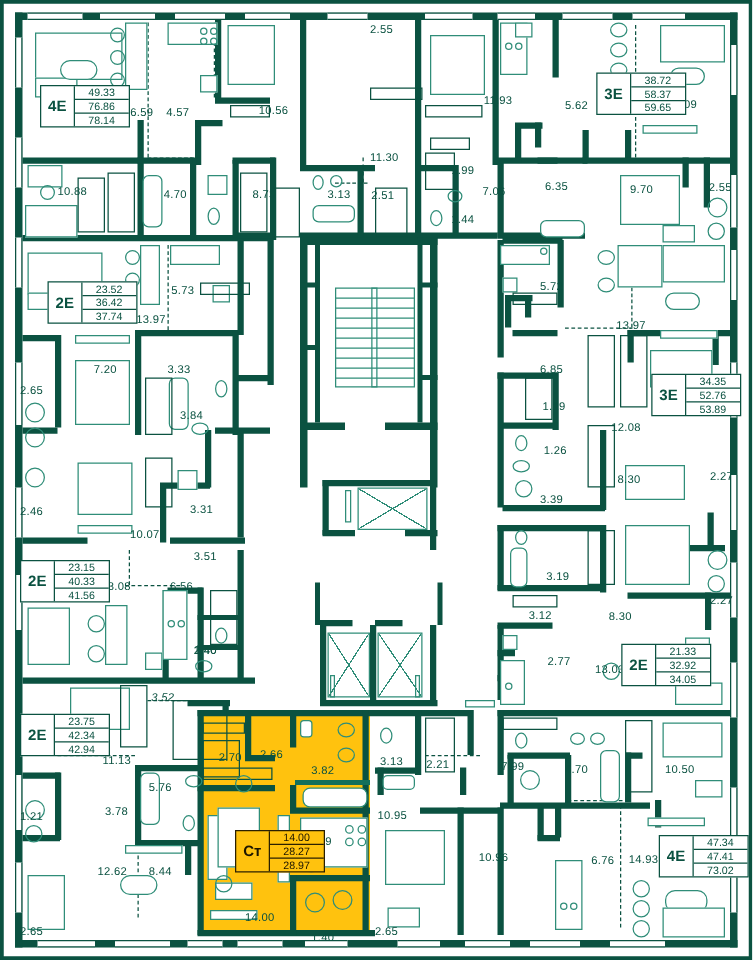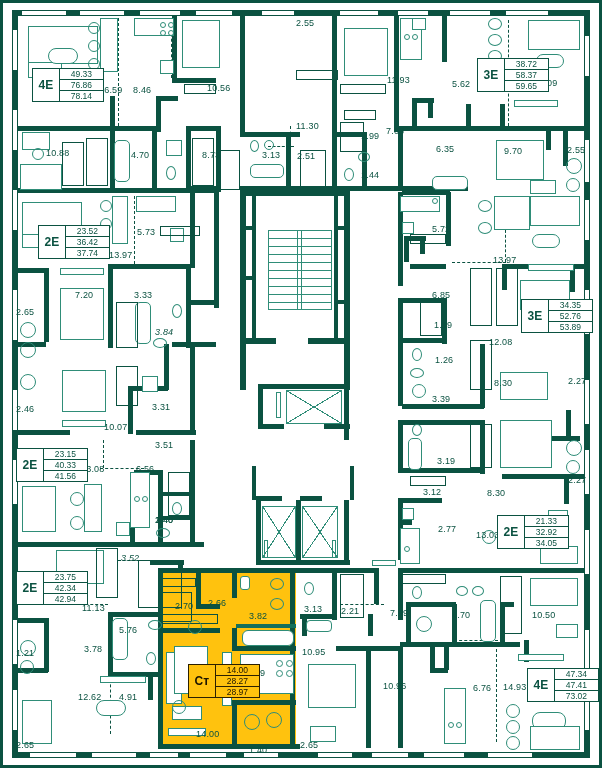--- a/index.html
+++ b/index.html
@@ -490,45 +490,45 @@
   <div class="rail" style="left:470px;top:424px;width:22px;height:44px;"></div>
   <div class="rail" style="left:410px;top:476px;width:36px;height:10px;"></div>
   <div class="rail" style="left:402px;top:574px;width:44px;height:10px;"></div>
   <div class="rail" style="left:340px;top:574px;width:24px;height:44px;"></div>
   <div class="rail" style="left:500px;top:576px;width:22px;height:58px;"></div>
   <div class="rail" style="left:296px;top:70px;width:42px;height:10px;"></div>
 
   <div id="labels">
       <div class="lab" style="left: 296px; top: 18px;">2.55</div>
       <div class="lab" style="left: 99px; top: 85px;">16.59</div>
-      <div class="lab" style="left: 133px; top: 85px;">8.46</div>
+      <div class="lab" style="left: 133px; top: 85px;">4.57</div>
       <div class="lab" style="left: 207px; top: 83px;">10.56</div>
       <div class="lab" style="left: 387px; top: 75px;">11.93</div>
       <div class="lab" style="left: 452px; top: 79px;">5.62</div>
       <div class="lab" style="left: 534px; top: 78px;">17.09</div>
       <div class="lab" style="left: 296px; top: 121px;">11.30</div>
       <div class="lab" style="left: 361px; top: 131px;">1.99</div>
-      <div class="lab" style="left: 386px; top: 126px;">7.06</div>
+      <div class="lab" style="left: 386px; top: 148px;">7.06</div>
       <div class="lab" style="left: 436px; top: 144px;">6.35</div>
       <div class="lab" style="left: 504px; top: 146px;">9.70</div>
       <div class="lab" style="left: 567px; top: 145px;">2.55</div>
       <div class="lab" style="left: 46px; top: 148px;">10.88</div>
       <div class="lab" style="left: 131px; top: 150px;">4.70</div>
       <div class="lab" style="left: 202px; top: 150px;">8.73</div>
       <div class="lab" style="left: 262px; top: 150px;">3.13</div>
       <div class="lab" style="left: 297px; top: 151px;">2.51</div>
       <div class="lab" style="left: 361px; top: 170px;">1.44</div>
       <div class="lab" style="left: 137px; top: 227px;">5.73</div>
       <div class="lab" style="left: 109px; top: 250px;">13.97</div>
       <div class="lab" style="left: 432px; top: 224px;">5.72</div>
       <div class="lab" style="left: 493px; top: 255px;">13.97</div>
       <div class="lab" style="left: 75px; top: 290px;">7.20</div>
       <div class="lab" style="left: 134px; top: 290px;">3.33</div>
       <div class="lab" style="left: 16px; top: 307px;">2.65</div>
-      <div class="lab" style="left: 155px; top: 327px; font-style: italic;">3.84</div>
+      <div class="lab" style="left: 144px; top: 327px;">3.84</div>
       <div class="lab" style="left: 432px; top: 290px;">6.85</div>
       <div class="lab" style="left: 434px; top: 320px;">1.19</div>
       <div class="lab" style="left: 489px; top: 337px;">12.08</div>
       <div class="lab" style="left: 435px; top: 355px;">1.26</div>
       <div class="lab" style="left: 494px; top: 378px;">8.30</div>
       <div class="lab" style="left: 568px; top: 376px;">2.27</div>
       <div class="lab" style="left: 432px; top: 394px;">3.39</div>
       <div class="lab" style="left: 152px; top: 402px;">3.31</div>
       <div class="lab" style="left: 16px; top: 404px;">2.46</div>
       <div class="lab" style="left: 104px; top: 422px;">10.07</div>
@@ -542,34 +542,34 @@
       <div class="lab" style="left: 487px; top: 488px;">8.30</div>
       <div class="lab" style="left: 155px; top: 515px;">1.40</div>
       <div class="lab" style="left: 438px; top: 524px;">2.77</div>
       <div class="lab" style="left: 476px; top: 530px;">13.03</div>
       <div class="lab" style="left: 121px; top: 553px; font-style: italic;">3.52</div>
       <div class="lab" style="left: 175px; top: 601px;">2.70</div>
       <div class="lab" style="left: 208px; top: 598px;">2.66</div>
       <div class="lab" style="left: 249px; top: 611px;">3.82</div>
       <div class="lab" style="left: 304px; top: 604px;">3.13</div>
       <div class="lab" style="left: 341px; top: 606px;">2.21</div>
-      <div class="lab" style="left: 390px; top: 608px; text-align: right;">7.99</div>
+      <div class="lab" style="left: 401px; top: 608px; text-align: right;">7.99</div>
       <div class="lab" style="left: 452px; top: 610px;">4.70</div>
       <div class="lab" style="left: 532px; top: 610px;">10.50</div>
       <div class="lab" style="left: 82px; top: 603px;">11.13</div>
       <div class="lab" style="left: 119px; top: 625px;">5.76</div>
       <div class="lab" style="left: 84px; top: 644px;">3.78</div>
       <div class="lab" style="left: 16px; top: 648px;">1.21</div>
       <div class="lab" style="left: 302px; top: 647px;">10.95</div>
       <div class="lab" style="left: 247px; top: 668px;">5.09</div>
       <div class="lab" style="left: 383px; top: 681px;">10.96</div>
       <div class="lab" style="left: 473px; top: 683px;">6.76</div>
       <div class="lab" style="left: 503px; top: 682px;">14.93</div>
       <div class="lab" style="left: 78px; top: 692px;">12.62</div>
-      <div class="lab" style="left: 119px; top: 692px;">4.91</div>
+      <div class="lab" style="left: 119px; top: 692px;">8.44</div>
       <div class="lab" style="left: 196px; top: 729px;">14.00</div>
       <div class="lab" style="left: 249px; top: 745px;">1.40</div>
       <div class="lab" style="left: 300px; top: 740px;">2.65</div>
       <div class="lab" style="left: 16px; top: 740px;">2.65</div>
     </div>
 
   <div id="badges">
       <div class="badge" style="left: 32px; top: 68px; width: 72px; height: 34px;">
         <div class="ty">4E</div>
         <div class="nums">

